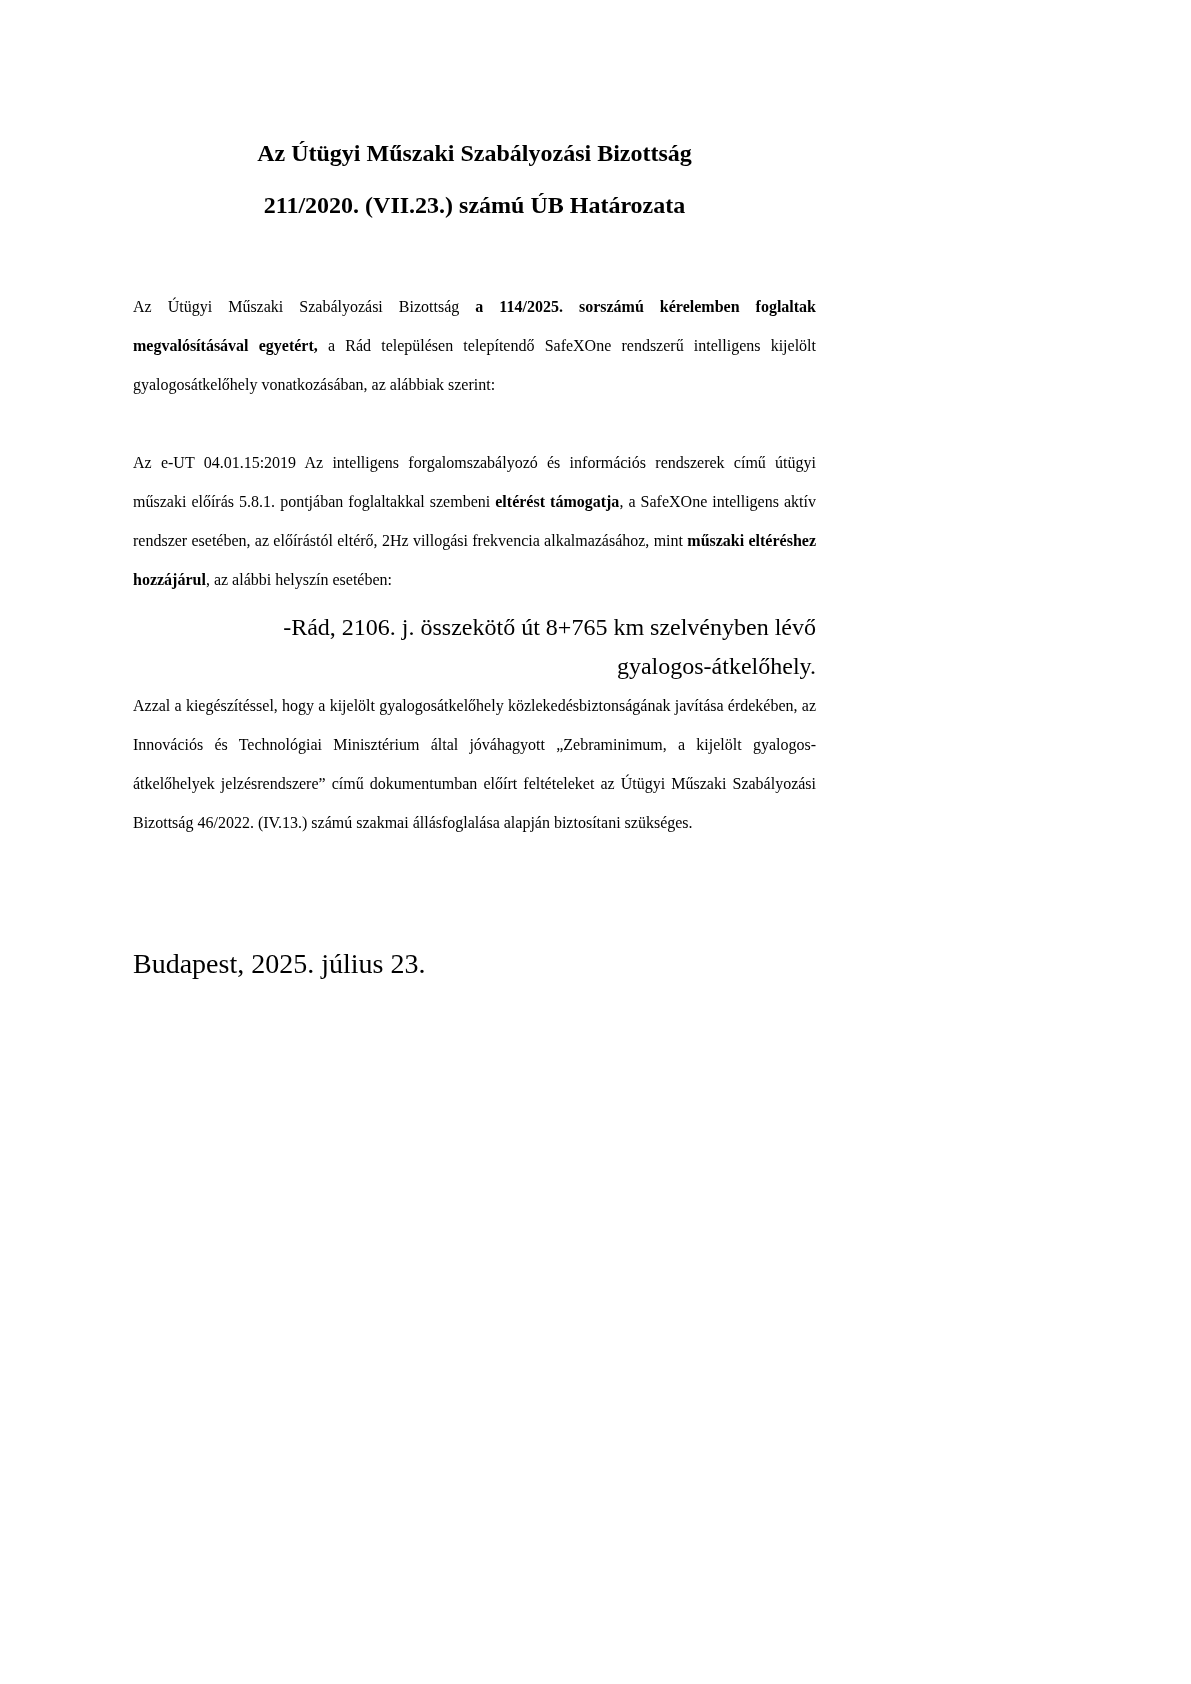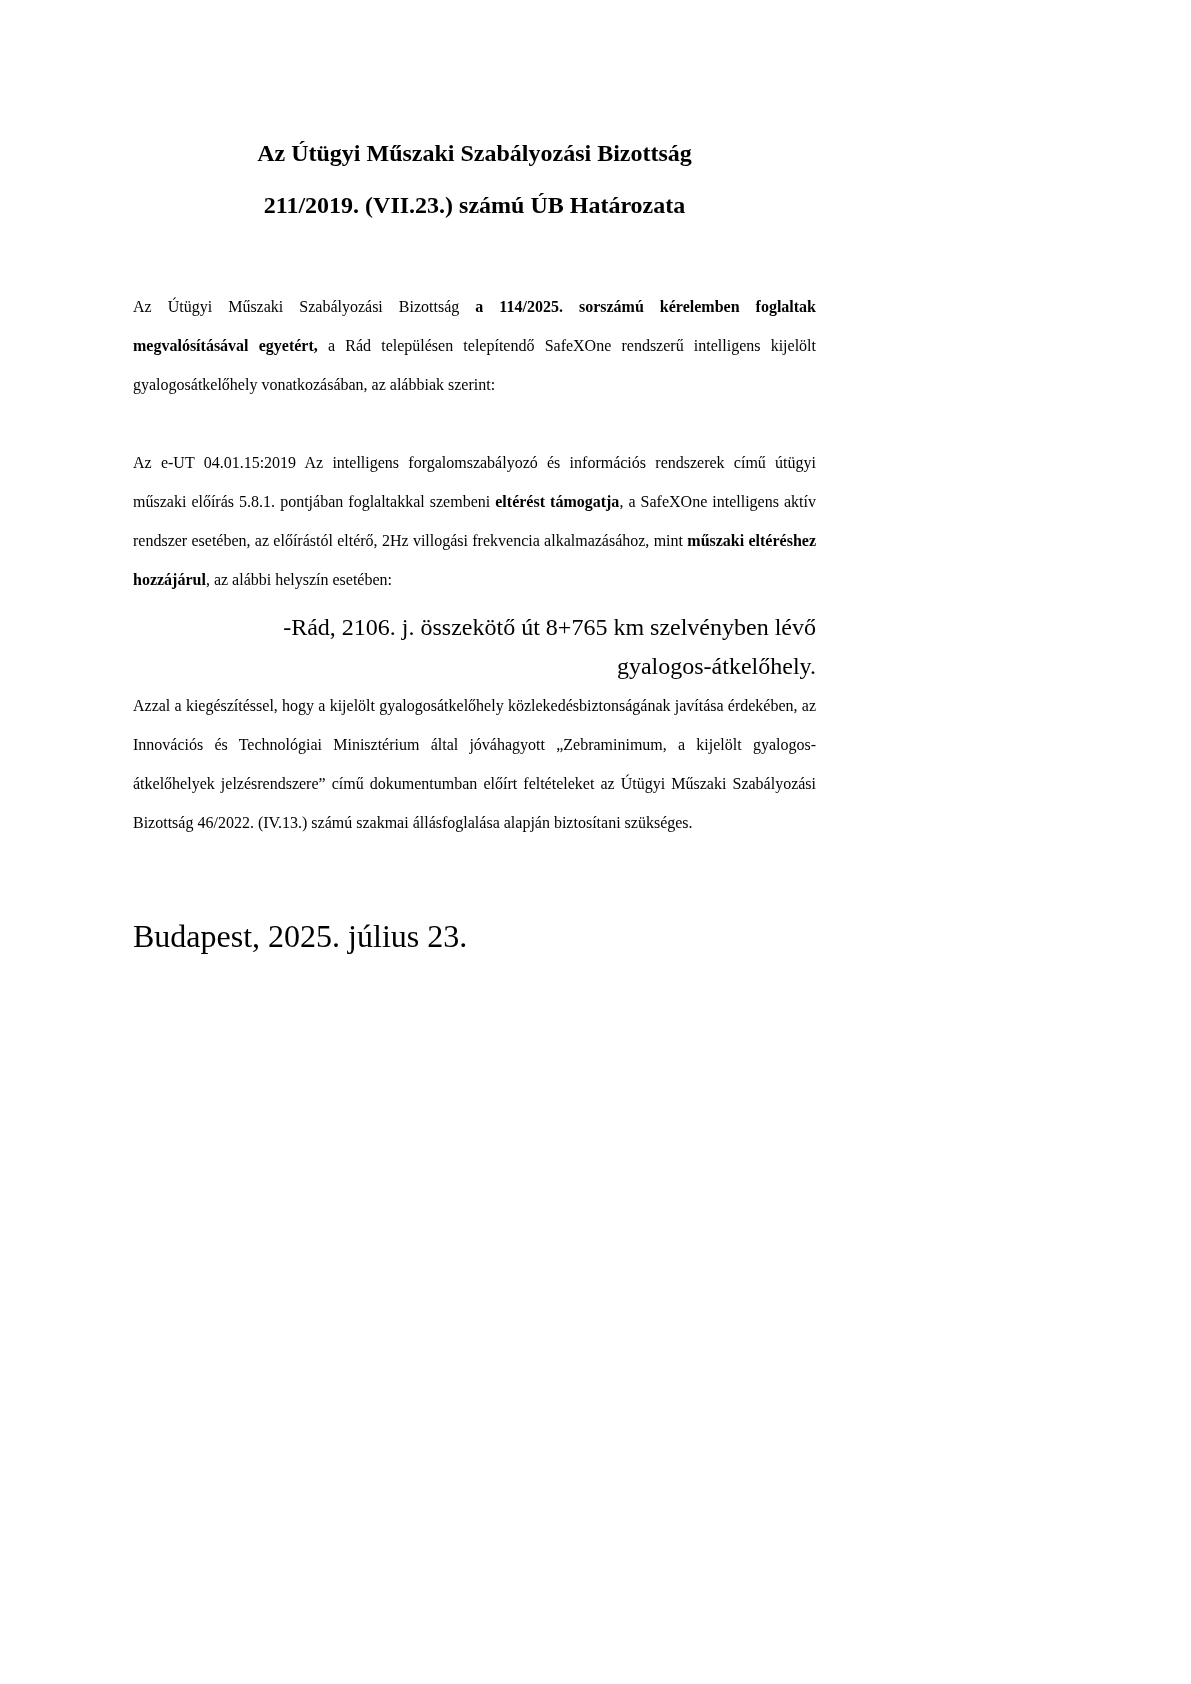--- a/index.html
+++ b/index.html
@@ -47,37 +47,37 @@
     line-height: 39px;
     text-align: right;
   }
   .list-marker {
     display: inline-block;
     width: 36px;
   }
   .para.supplement {
   }
   .date-line {
-    margin-top: 75px;
-    font-size: 32px;
+    margin-top: 102px;
+    font-size: 28px;
     line-height: 39px;
     text-align: left;
   }
   .bold {
     font-weight: bold;
   }
 </style>
 </head>
 <body>
 
 <div class="page">
 
   <p class="doc-title">Az Útügyi Műszaki Szabályozási Bizottság</p>
 
-  <p class="doc-title second">211/2019. (VII.23.) számú ÚB Határozata</p>
+  <p class="doc-title second">211/2020. (VII.23.) számú ÚB Határozata</p>
 
   <p class="para intro"><span>Az Útügyi Műszaki Szabályozási Bizottság </span><span class="bold">a 114/2025. sorszámú kérelemben foglaltak megvalósításával egyetért,</span><span> a Rád településen telepítendő SafeXOne rendszerű intelligens kijelölt gyalogosátkelőhely vonatkozásában, az alábbiak szerint:</span></p>
 
   <p class="para decision"><span>Az e-UT 04.01.15:2019 Az intelligens forgalomszabályozó és információs rendszerek című útügyi műszaki előírás 5.8.1. pontjában foglaltakkal szembeni </span><span class="bold">eltérést támogatja</span><span>, a SafeXOne intelligens aktív rendszer esetében, az előírástól eltérő, 2Hz villogási frekvencia alkalmazásához, mint </span><span class="bold">műszaki eltéréshez hozzájárul</span><span>, az alábbi helyszín esetében:</span></p>
 
   <div class="list-item"><span class="list-marker">-</span><span>Rád, 2106. j. összekötő út 8+765 km szelvényben lévő gyalogos-átkelőhely.</span></div>
 
   <p class="para supplement">Azzal a kiegészítéssel, hogy a kijelölt gyalogosátkelőhely közlekedésbiztonságának javítása érdekében, az Innovációs és Technológiai Minisztérium által jóváhagyott „Zebraminimum, a kijelölt gyalogos-átkelőhelyek jelzésrendszere” című dokumentumban előírt feltételeket az Útügyi Műszaki Szabályozási Bizottság 46/2022. (IV.13.) számú szakmai állásfoglalása alapján biztosítani szükséges.</p>
 
   <p class="para date-line">Budapest, 2025. július 23.</p>

